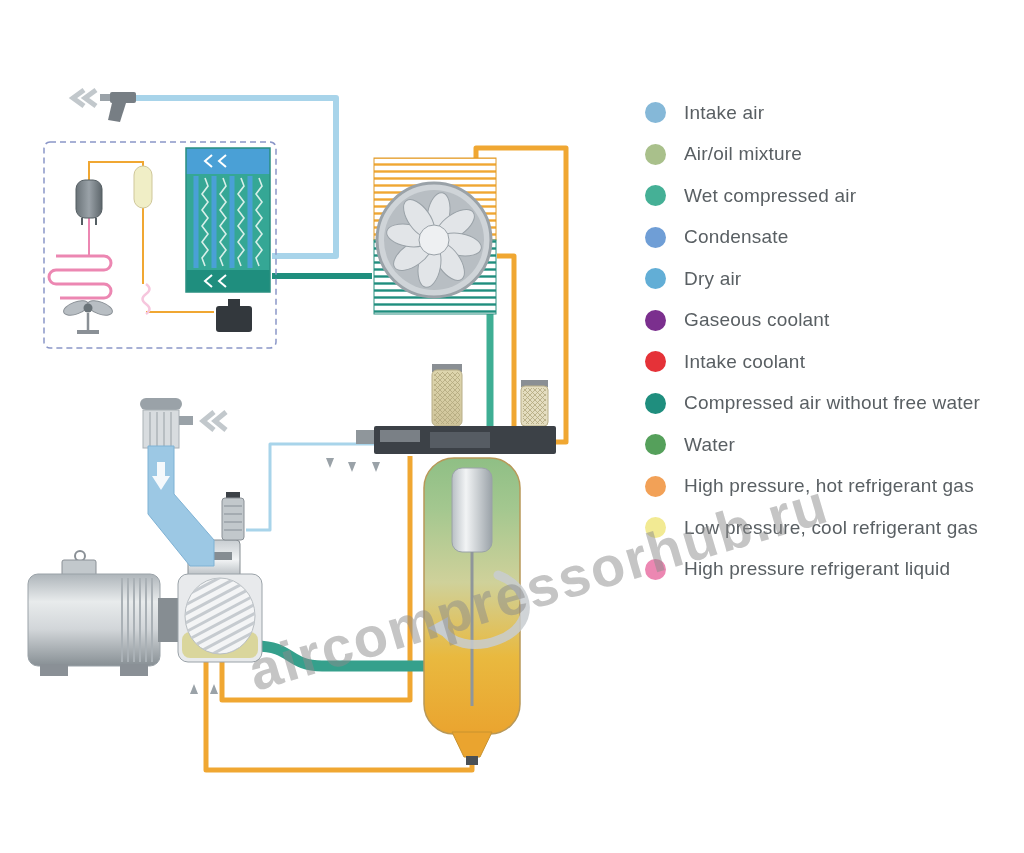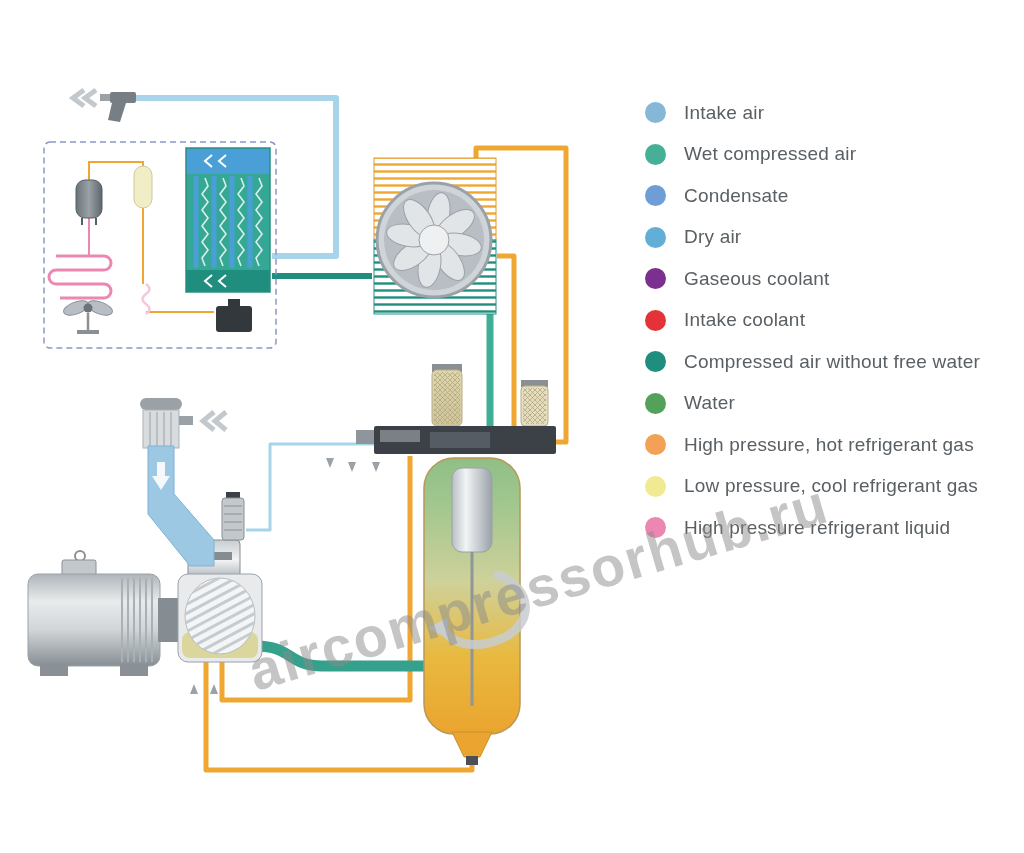--- a/index.html
+++ b/index.html
@@ -302,20 +302,24 @@
       <polygon points="210,694 218,694 214,684"></polygon>
     </g>
   </svg>
 
   <div id="legend">
       <div class="legend-row">
       <span class="dot" style="background: rgb(133, 184, 216);"></span>
       <span class="legend-label">Intake air</span>
     </div>
       <div class="legend-row">
+      <span class="dot" style="background: rgb(169, 192, 139);"></span>
+      <span class="legend-label">Air/oil mixture</span>
+    </div>
+      <div class="legend-row">
       <span class="dot" style="background: rgb(69, 176, 150);"></span>
       <span class="legend-label">Wet compressed air</span>
     </div>
       <div class="legend-row">
       <span class="dot" style="background: rgb(111, 158, 214);"></span>
       <span class="legend-label">Condensate</span>
     </div>
       <div class="legend-row">
       <span class="dot" style="background: rgb(98, 174, 214);"></span>
       <span class="legend-label">Dry air</span>

